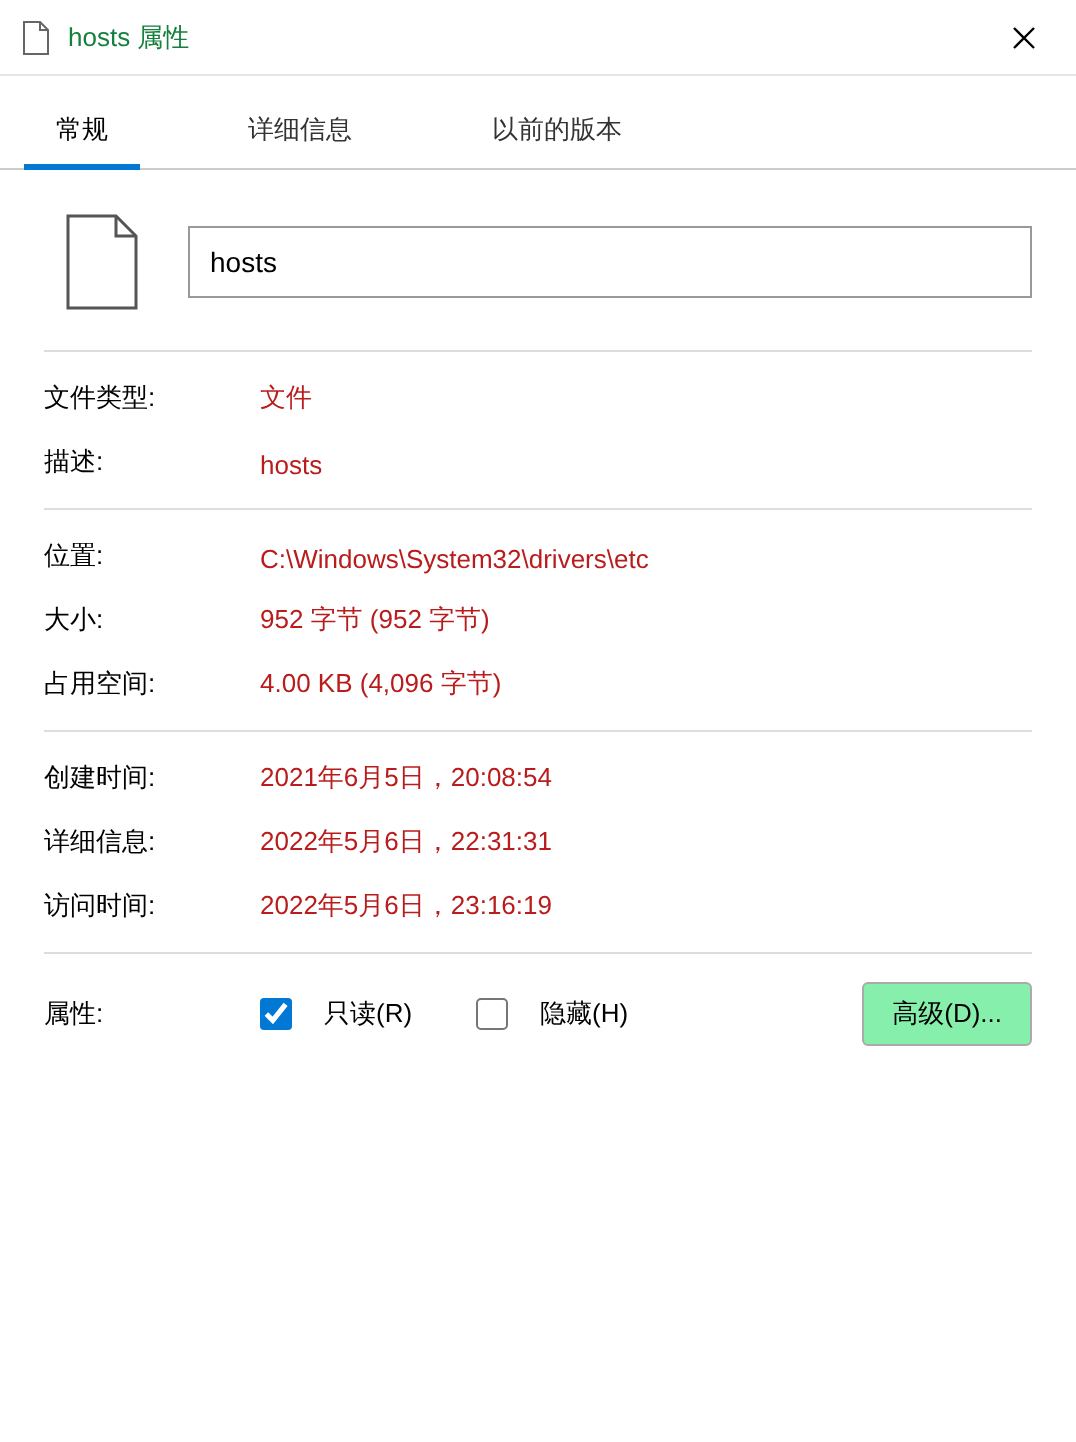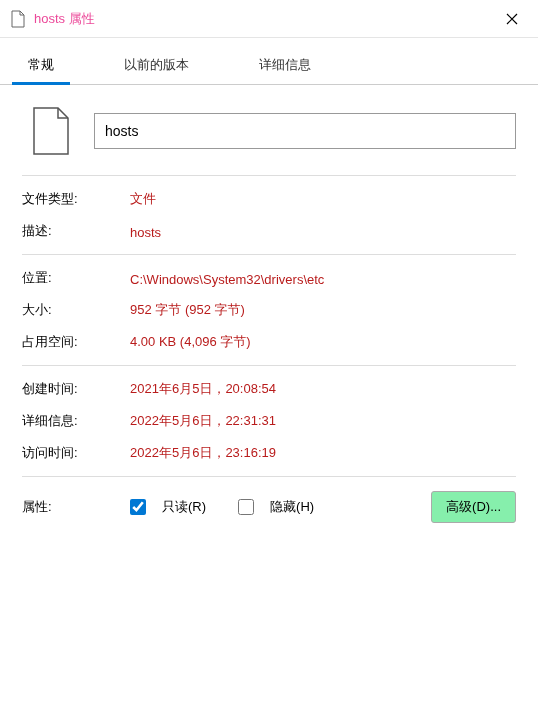--- a/index.html
+++ b/index.html
@@ -33,21 +33,21 @@
       width: 16px;
       height: 20px;
       margin-right: 8px;
       display: inline-flex;
       align-items: center;
       justify-content: center;
     }
     .titlebar .title {
       flex: 1;
       font-size: 13px;
-      color: #ec4899;
+      color: #15803d;
     }
     .titlebar .close {
       width: 40px;
       height: 30px;
       display: flex;
       align-items: center;
       justify-content: center;
       cursor: pointer;
       font-size: 14px;
     }
@@ -167,22 +167,22 @@
     <span class="title">hosts 属性</span>
     <div class="close">
       <svg width="12" height="12" viewBox="0 0 12 12">
         <path d="M1 1 L11 11 M11 1 L1 11" stroke="#000" stroke-width="1.2"></path>
       </svg>
     </div>
   </div>
 
   <div class="tabs">
     <div class="tab active">常规</div>
+    <div class="tab">详细信息</div>
     <div class="tab">以前的版本</div>
-    <div class="tab">详细信息</div>
   </div>
 
   <div class="content">
 
     <div class="file-header">
       <span class="big-file-icon">
         <svg width="40" height="50" viewBox="0 0 40 50">
           <path d="M3 2 L27 2 L37 12 L37 48 L3 48 Z" fill="none" stroke="#555" stroke-width="1.5"></path>
           <path d="M27 2 L27 12 L37 12" fill="none" stroke="#555" stroke-width="1.5"></path>
         </svg>

